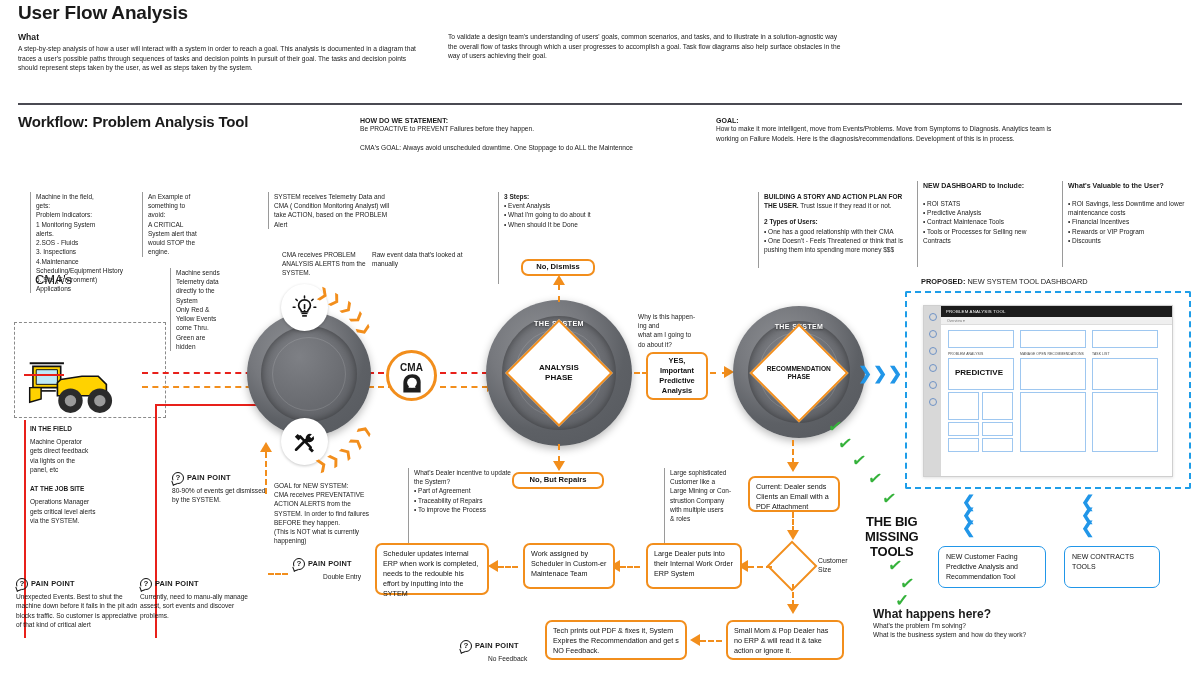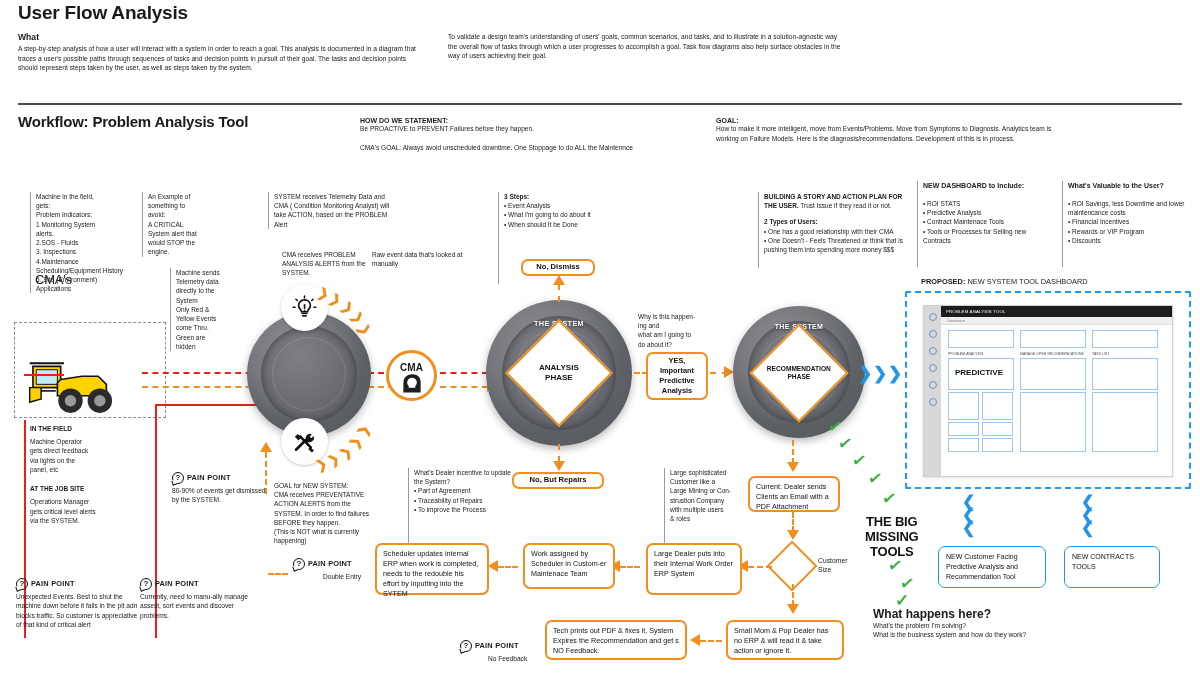--- a/index.html
+++ b/index.html
@@ -592,21 +592,21 @@
 <div class="dash-v" style="left:792px; top:584px; height:22px;"></div>
 <div class="tri tri-d-or" style="left:787px; top:604px;"></div>
 
 <div class="obox" style="left:726px; top:620px; width:118px; height:40px; font-size:7.2px;">Small Mom &amp; Pop Dealer has no ERP &amp; will read it &amp; take action or ignore it.</div>
 
 <div class="dash-o" style="left:700px; top:640px; width:22px;"></div>
 <div class="tri tri-l-or" style="left:690px; top:634px;"></div>
 
 <div class="obox" style="left:545px; top:620px; width:142px; height:40px; font-size:7.2px;">Tech prints out PDF &amp; fixes it, System Expires the Recommendation and  get s NO Feedback.</div>
 
-<div class="obox" style="left:646px; top:543px; width:96px; height:52px; font-size:7.2px;">Large Dealer puts into their Internal Work Order ERP System</div>
+<div class="obox" style="left:646px; top:543px; width:96px; height:46px; font-size:7.2px;">Large Dealer puts into their Internal Work Order ERP System</div>
 <div class="dash-o" style="left:620px; top:566px; width:20px;"></div>
 <div class="tri tri-l-or" style="left:610px; top:560px;"></div>
 
 <div class="obox" style="left:523px; top:543px; width:92px; height:46px; font-size:7.2px;">Work assigned by Scheduler in Custom-er Maintenace Team</div>
 <div class="dash-o" style="left:498px; top:566px; width:20px;"></div>
 <div class="tri tri-l-or" style="left:488px; top:560px;"></div>
 
 <div class="obox" style="left:375px; top:543px; width:114px; height:52px; font-size:7.2px;">Scheduler updates internal ERP when work is completed, needs to the redouble his effort by inputting into the SYTEM</div>
 
 </body></html>

